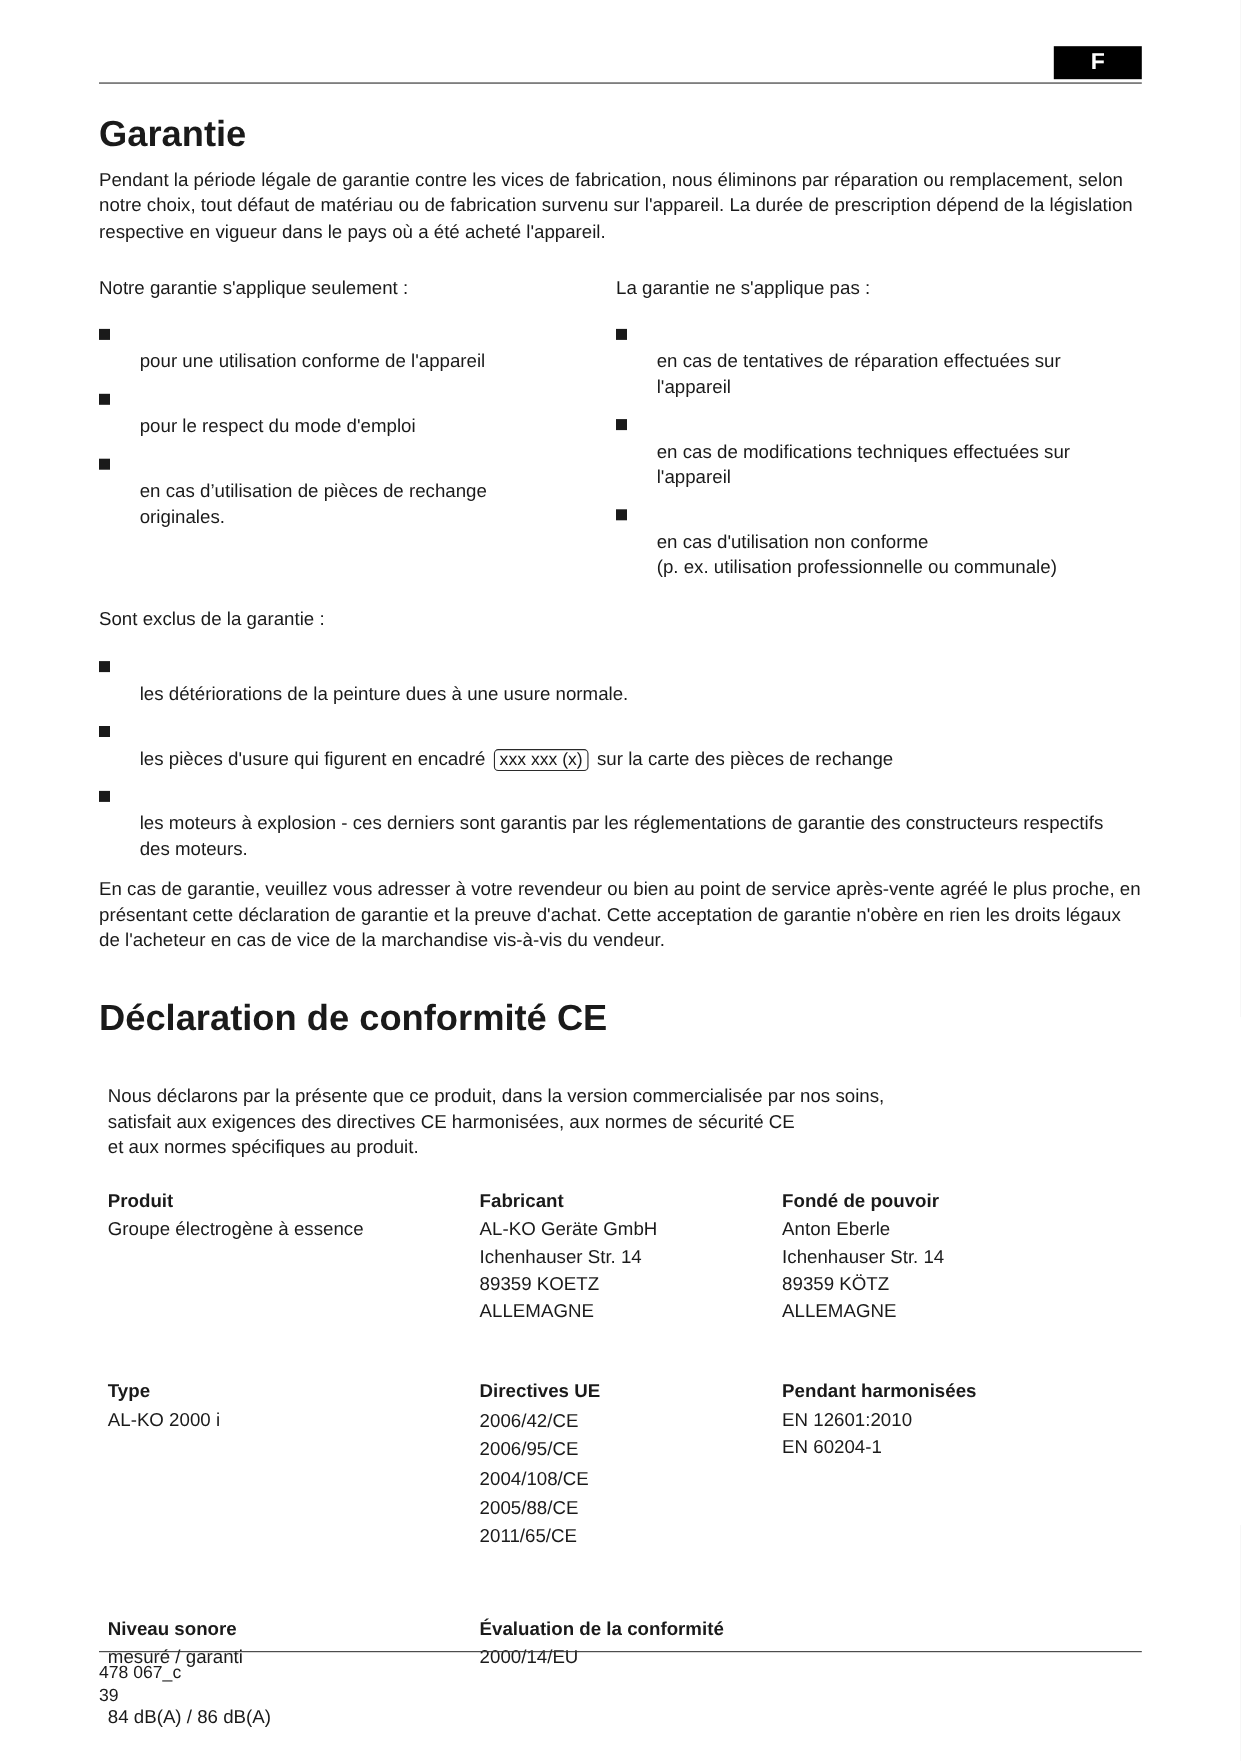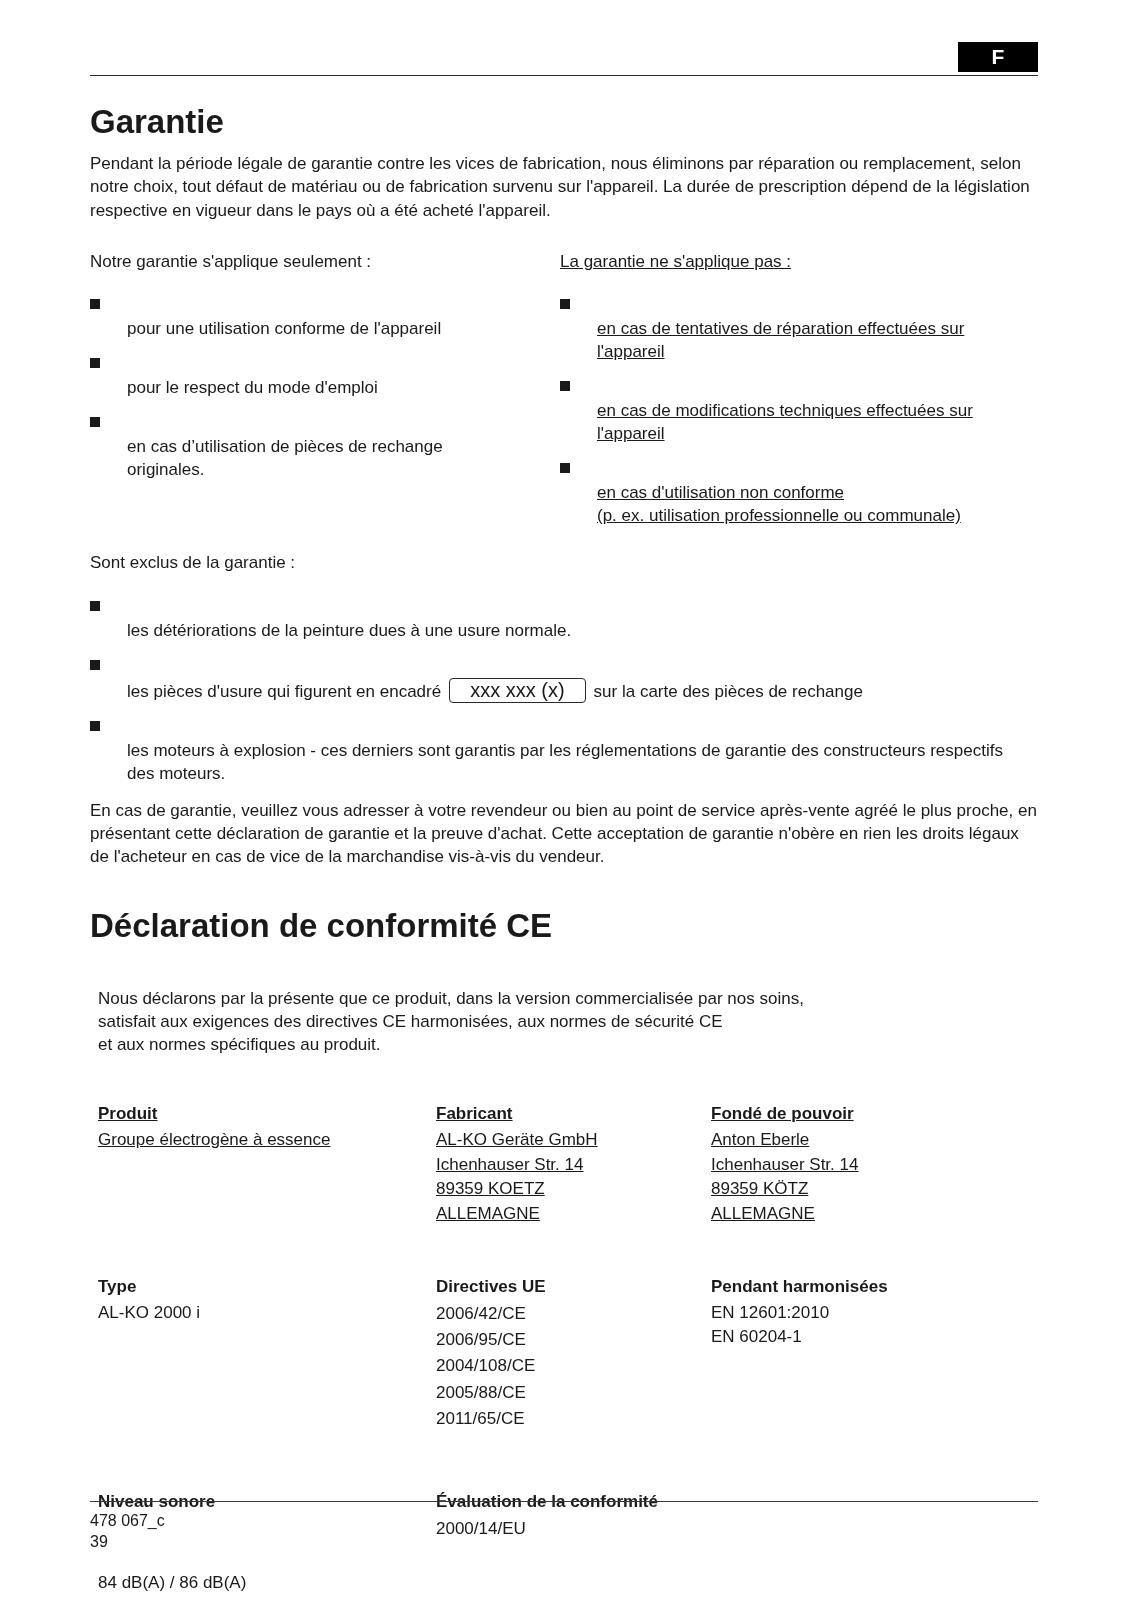--- a/index.html
+++ b/index.html
@@ -31,47 +31,47 @@
     font-size:33px;
     font-weight:bold;
     margin:28px 0 12px 0;
     line-height:1.1;
   }
   p{margin:0 0 10px 0;}
   .intro{margin-bottom:28px;}
 
   .two-col{display:flex;margin-bottom:10px;}
   .col-left{width:470px;flex:none;}
-  .col-right{flex:1;text-decoration:underline;}
+  .col-right{flex:1;}
   .col-heading{margin:0 0 20px 0;}
 
   ul.sq-list{list-style:none;margin:0 0 14px 0;padding:0;}
   ul.sq-list li{display:flex;margin-bottom:12px;}
   .sq{width:10px;height:10px;background:#1a1a1a;flex:none;margin-top:6px;margin-right:27px;}
   .li-text{white-space:pre-line;margin-top:24px;}
 
   .wear-box{
     display:inline-block;
     border:1.3px solid #2a2a2a;
     border-radius:4px;
-    padding:0 20px;
+    padding:0 4px;
     margin:0 8px;
     line-height:1.15;
-    font-size:20px;
+    font-size:16px;
   }
 
   .outro{margin-top:14px;margin-bottom:0;}
 
   
   .decl{padding-left:8px;}
   .decl h1{margin-top:40px;margin-left:-8px;}
   .decl-intro{margin-top:42px;white-space:pre-line;margin-bottom:0;}
 
   .grid-row{display:grid;grid-template-columns:338px 275px 1fr;}
-  .grid-row.r1{margin-top:46px;margin-bottom:48px;text-decoration:underline;}
+  .grid-row.r1{margin-top:26px;margin-bottom:48px;}
   .grid-row.r2{margin-bottom:58px;}
   .cell-label{font-weight:bold;margin-bottom:3px;}
   .cell-line{line-height:1.45;}
   .cell-line.wide{line-height:1.55;}
 
   .sound-values{margin-top:30px;}
 
   .sign-block{margin-top:42px;text-align:right;font-style:italic;}
   .place-date{font-size:17px;}
   .signature-wrap{margin:8px 26px 6px 0;}
@@ -204,20 +204,21 @@
       <div>
         <div class="cell-label">Pendant harmonisées</div>
         <div class="cell-line">EN 12601:2010</div>
         <div class="cell-line">EN 60204-1</div>
       </div>
     </div>
 
     <div class="grid-row r3">
       <div>
         <div class="cell-label">Niveau sonore</div>
+        <div class="cell-line">mesuré / garanti</div>
       </div>
       <div>
         <div class="cell-label">Évaluation de la conformité</div>
         <div class="cell-line">2000/14/EU</div>
       </div>
       <div></div>
     </div>
 
     <div class="sound-values">84 dB(A) / 86 dB(A)</div>
 

